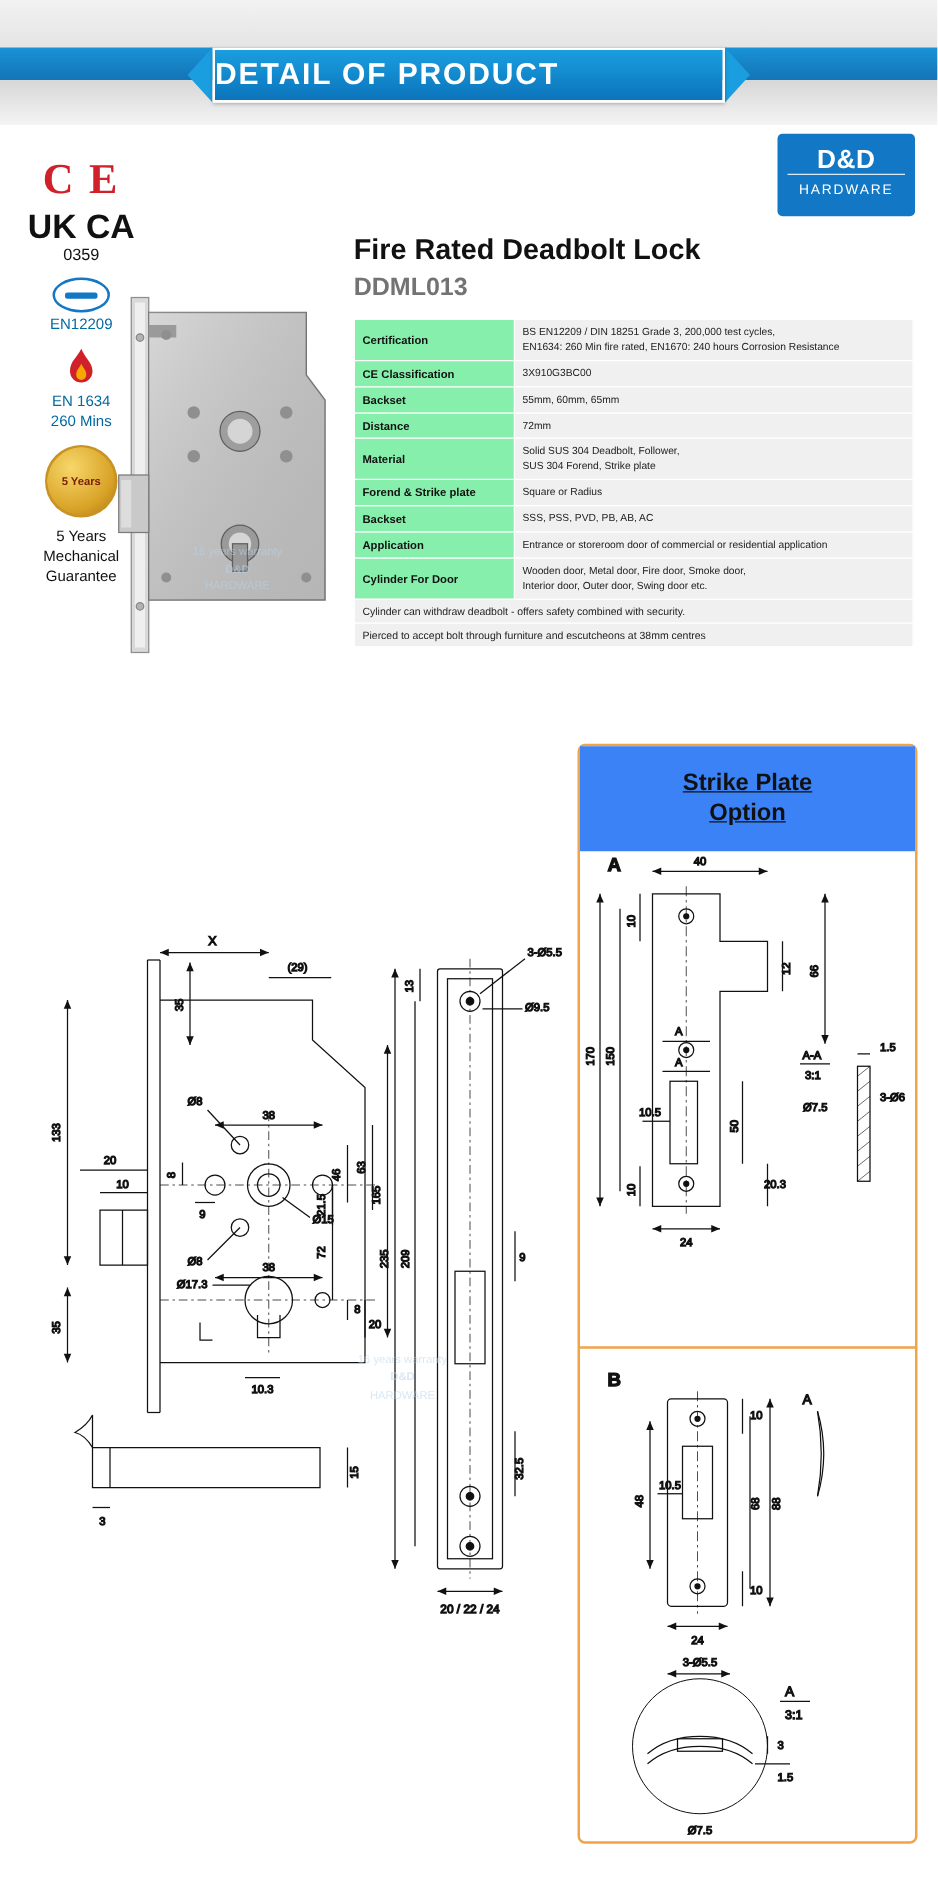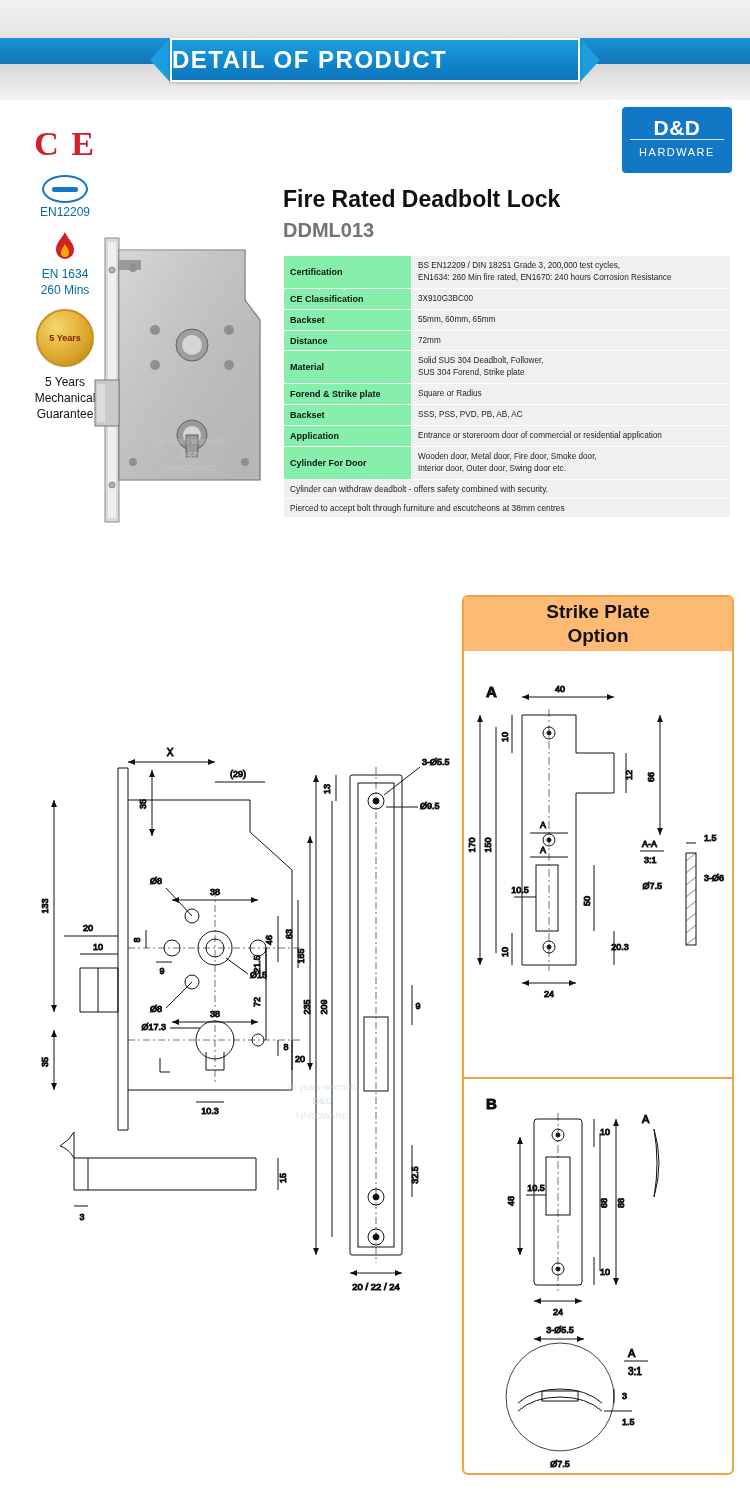--- a/index.html
+++ b/index.html
@@ -109,22 +109,23 @@
   table.spec td.v { background:#f0f0f0; color:#222; line-height:1.45; }
   table.spec tr.note td { background:#f0f0f0; font-size:8.4px; color:#222; }
 
   
   .drawings { position:absolute; left:0; top:580px; width:750px; height:930px; }
   .strike-panel {
     position:absolute; left:462px; top:15px; width:272px; height:880px;
     border:2px solid #f0a44a; border-radius:6px; background:#fff;
   }
   .strike-head {
-    height:54px; background:#fdba74; display:flex; align-items:center; justify-content:center;
+    height:84px; background:#3b82f6; display:flex; align-items:center; justify-content:center;
     text-align:center;
+    text-decoration:underline;
   }
   .strike-head span { font-size:19px; font-weight:bold; color:#111; line-height:1.25; }
   .strike-div { position:absolute; left:0; right:0; top:480px; height:2px; background:#f0a44a; }
 
   .wm {
     position:absolute; color:#bcd4e8; opacity:.55; font-size:9px; text-align:center;
     pointer-events:none;
   }
   svg { overflow:visible; }
   text { font-family:"Liberation Sans", sans-serif; }
@@ -141,20 +142,24 @@
   </div>
 </div>
 
 <div class="brand">
   <div class="bd">D&amp;D</div>
   <div class="bh">HARDWARE</div>
 </div>
 
 <div class="certs">
   <div class="ce-mark">C E</div>
+  <div class="ukca">
+    <span>UK CA</span>
+    <small>0359</small>
+  </div>
 
   <div class="cert-item">
     <div class="badge-circle"></div>
     <div class="cert-label">EN12209</div>
   </div>
 
   <div class="cert-item">
     <div class="flame">
       <svg width="30" height="34" viewBox="0 0 30 34">
         <path d="M15 1 C11 9 6 11 6 19 a9 9 0 0 0 18 0 C24 12 19 10 15 1 Z" fill="#d0202a"></path>

